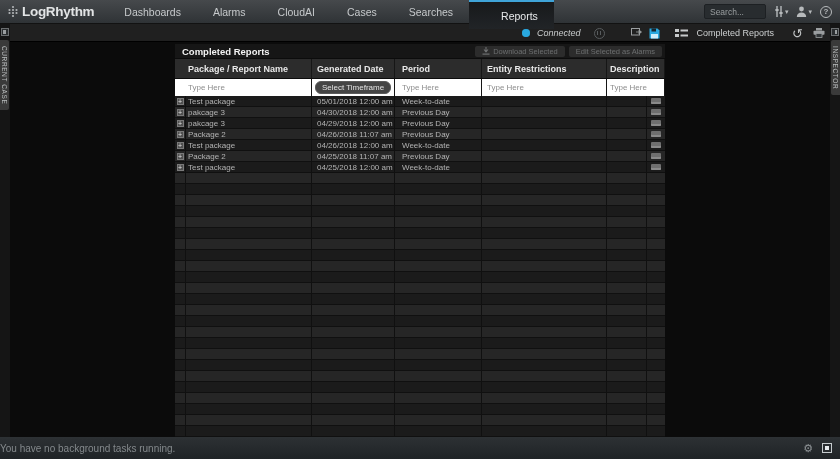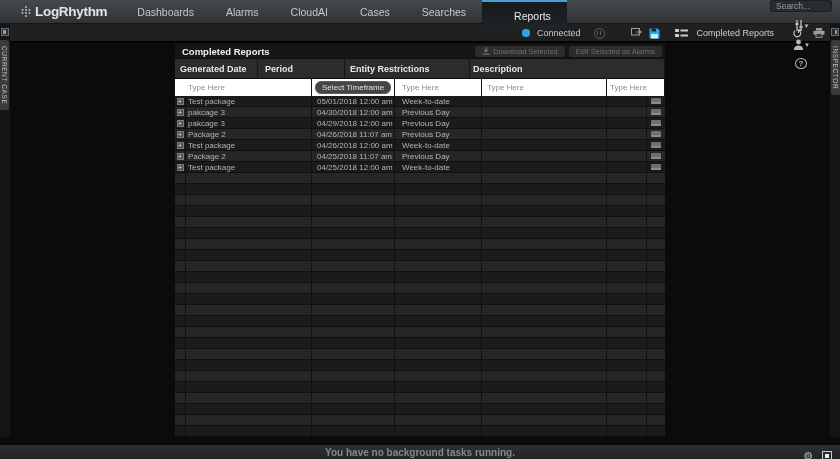--- a/index.html
+++ b/index.html
@@ -4,45 +4,45 @@
 <style>
   * { margin:0; padding:0; box-sizing:border-box; }
   html,body { width:840px; height:459px; overflow:hidden; background:#0b0b0b;
     font-family:"Liberation Sans", sans-serif; }
   .stage { position:relative; width:840px; height:459px; background:#0b0b0b; overflow:hidden; }
 
   
   .topnav { position:absolute; left:0; top:0; width:840px; height:24px;
     background:linear-gradient(#46494c,#2f3336); border-bottom:1px solid #121212;
     display:flex; align-items:stretch; z-index:20; }
-  .logo { display:flex; align-items:center; gap:3px; padding:0 14px 0 8px;margin-left:13px; }
+  .logo { display:flex; align-items:center; gap:3px; padding:0 14px 0 8px; }
   .logo-text { color:#e2e4e5; font-weight:bold; font-size:13.5px; letter-spacing:-0.3px; }
   .nav-tabs { display:flex; align-items:stretch; }
   .nav-tab { color:#c6c9cb; font-size:10.5px; padding:0 16px; display:flex; align-items:center;
     cursor:pointer; }
   .nav-tab.active { background:linear-gradient(#17191b,#212427); color:#e8eaeb;
     border-top:2px solid #3fa3d8; height:29px; position:relative; z-index:30;padding-left:32px; }
-  .topnav-right { margin-left:auto; display:flex; align-items:center; gap:8px; padding-right:8px;flex-direction:column; }
+  .topnav-right { margin-left:auto; display:flex; align-items:center; gap:8px; padding-right:8px; }
   .search-box { width:62px; height:15px; background:#282c2f; border:1px solid #1d2023;
     border-radius:2px; color:#aeb2b4; font-size:8.5px; padding:0 5px; outline:none; }
   .search-box::placeholder { color:#9a9ea0; }
   .tn-icon { display:flex; align-items:center; gap:1px; color:#b7babc; cursor:pointer; }
   .caret { font-size:7px; color:#b7babc; }
   .help-circle { width:12px; height:12px; border:1.4px solid #b7babc; border-radius:50%;
     color:#b7babc; font-size:8px; font-weight:bold; display:flex; align-items:center;
     justify-content:center; }
 
   
   .toolbar { position:absolute; left:10px; top:24px; width:820px; height:18px;
     background:#202020; border-bottom:1px solid #000; z-index:10; }
   .status-cluster { position:absolute; left:512px; top:0; height:18px; display:flex;
     align-items:center; gap:7px; }
   .conn-dot { width:8px; height:8px; border-radius:50%; background:#2aa9e0;
     box-shadow:0 0 3px #2aa9e0 inset; }
-  .conn-label { color:#c9cccd; font-size:9px; }
+  .conn-label { color:#c9cccd; font-size:9px;font-style:italic; }
   .pause-icon { width:11px; height:11px; border:1px solid #585c5e; border-radius:50%;
     display:flex; align-items:center; justify-content:center; gap:1.5px; margin-left:6px; }
   .pause-icon i { display:block; width:1.5px; height:4px; background:#585c5e; }
   .tb-sep { width:12px; }
   .view-label { color:#cdd0d1; font-size:9px; margin-left:2px; }
   .right-cluster { position:absolute; right:5px; top:0; height:18px; display:flex;
     align-items:center; gap:10px; }
   .refresh-glyph { color:#c0c3c4; font-size:13px; line-height:13px; cursor:pointer; }
 
   
@@ -102,23 +102,23 @@
   .c-period { width:87px; padding-left:7px; }
   .c-entity { width:125px; padding-left:5px; }
   .c-desc { width:40px; padding-left:3px; }
   .c-icon { width:18px; justify-content:center; border-right:none; }
   .expand-box { width:7px; height:7px; background:#4f4f4f; border:1px solid #7a7a7a;
     color:#e3e3e3; font-size:7px; line-height:5px; text-align:center; cursor:pointer; }
   .dl-chip { width:10px; height:6px; border-radius:1px; background:#6f6f6f;
     box-shadow:0 -2px 0 #8a8a8a inset; cursor:pointer; }
 
   
-  .statusbar { position:absolute; left:0; bottom:0; width:840px; height:14px;
+  .statusbar { position:absolute; left:0; bottom:0; width:840px; height:22px;
     background:linear-gradient(#2d3134,#1f2326); display:flex; align-items:center;
-    justify-content:center; z-index:15;font-weight:bold; }
+    justify-content:flex-start; z-index:15; }
   .status-msg { color:#84898c; font-size:10px; }
   .statusbar-right { position:absolute; right:8px; top:0; height:22px; display:flex;
     align-items:center; gap:9px; }
   .gear-glyph { color:#8d9295; font-size:11px; cursor:pointer; }
   .tasks-box { width:10px; height:10px; border:1px solid #c6cbce; background:#2a2e31;
     display:flex; align-items:center; justify-content:center; cursor:pointer; }
   .tasks-box i { display:block; width:4px; height:4px; background:#e8ecee; }
 
   svg { display:block; }
 </style>
@@ -250,20 +250,21 @@
           </span>
           <span>Download Selected</span>
         </button>
         <button class="pbtn">
           <span>Edit Selected as Alarms</span>
         </button>
       </div>
     </div>
 
     <div class="thead">
+      <div class="th w-name-h">Package / Report Name</div>
       <div class="th w-date">Generated Date</div>
       <div class="th w-period">Period</div>
       <div class="th w-entity">Entity Restrictions</div>
       <div class="th w-desc-h">Description</div>
     </div>
 
     <div class="tfilter">
       <div class="tf w-name-h">
         <input type="text" placeholder="Type Here" style="">
       </div>

